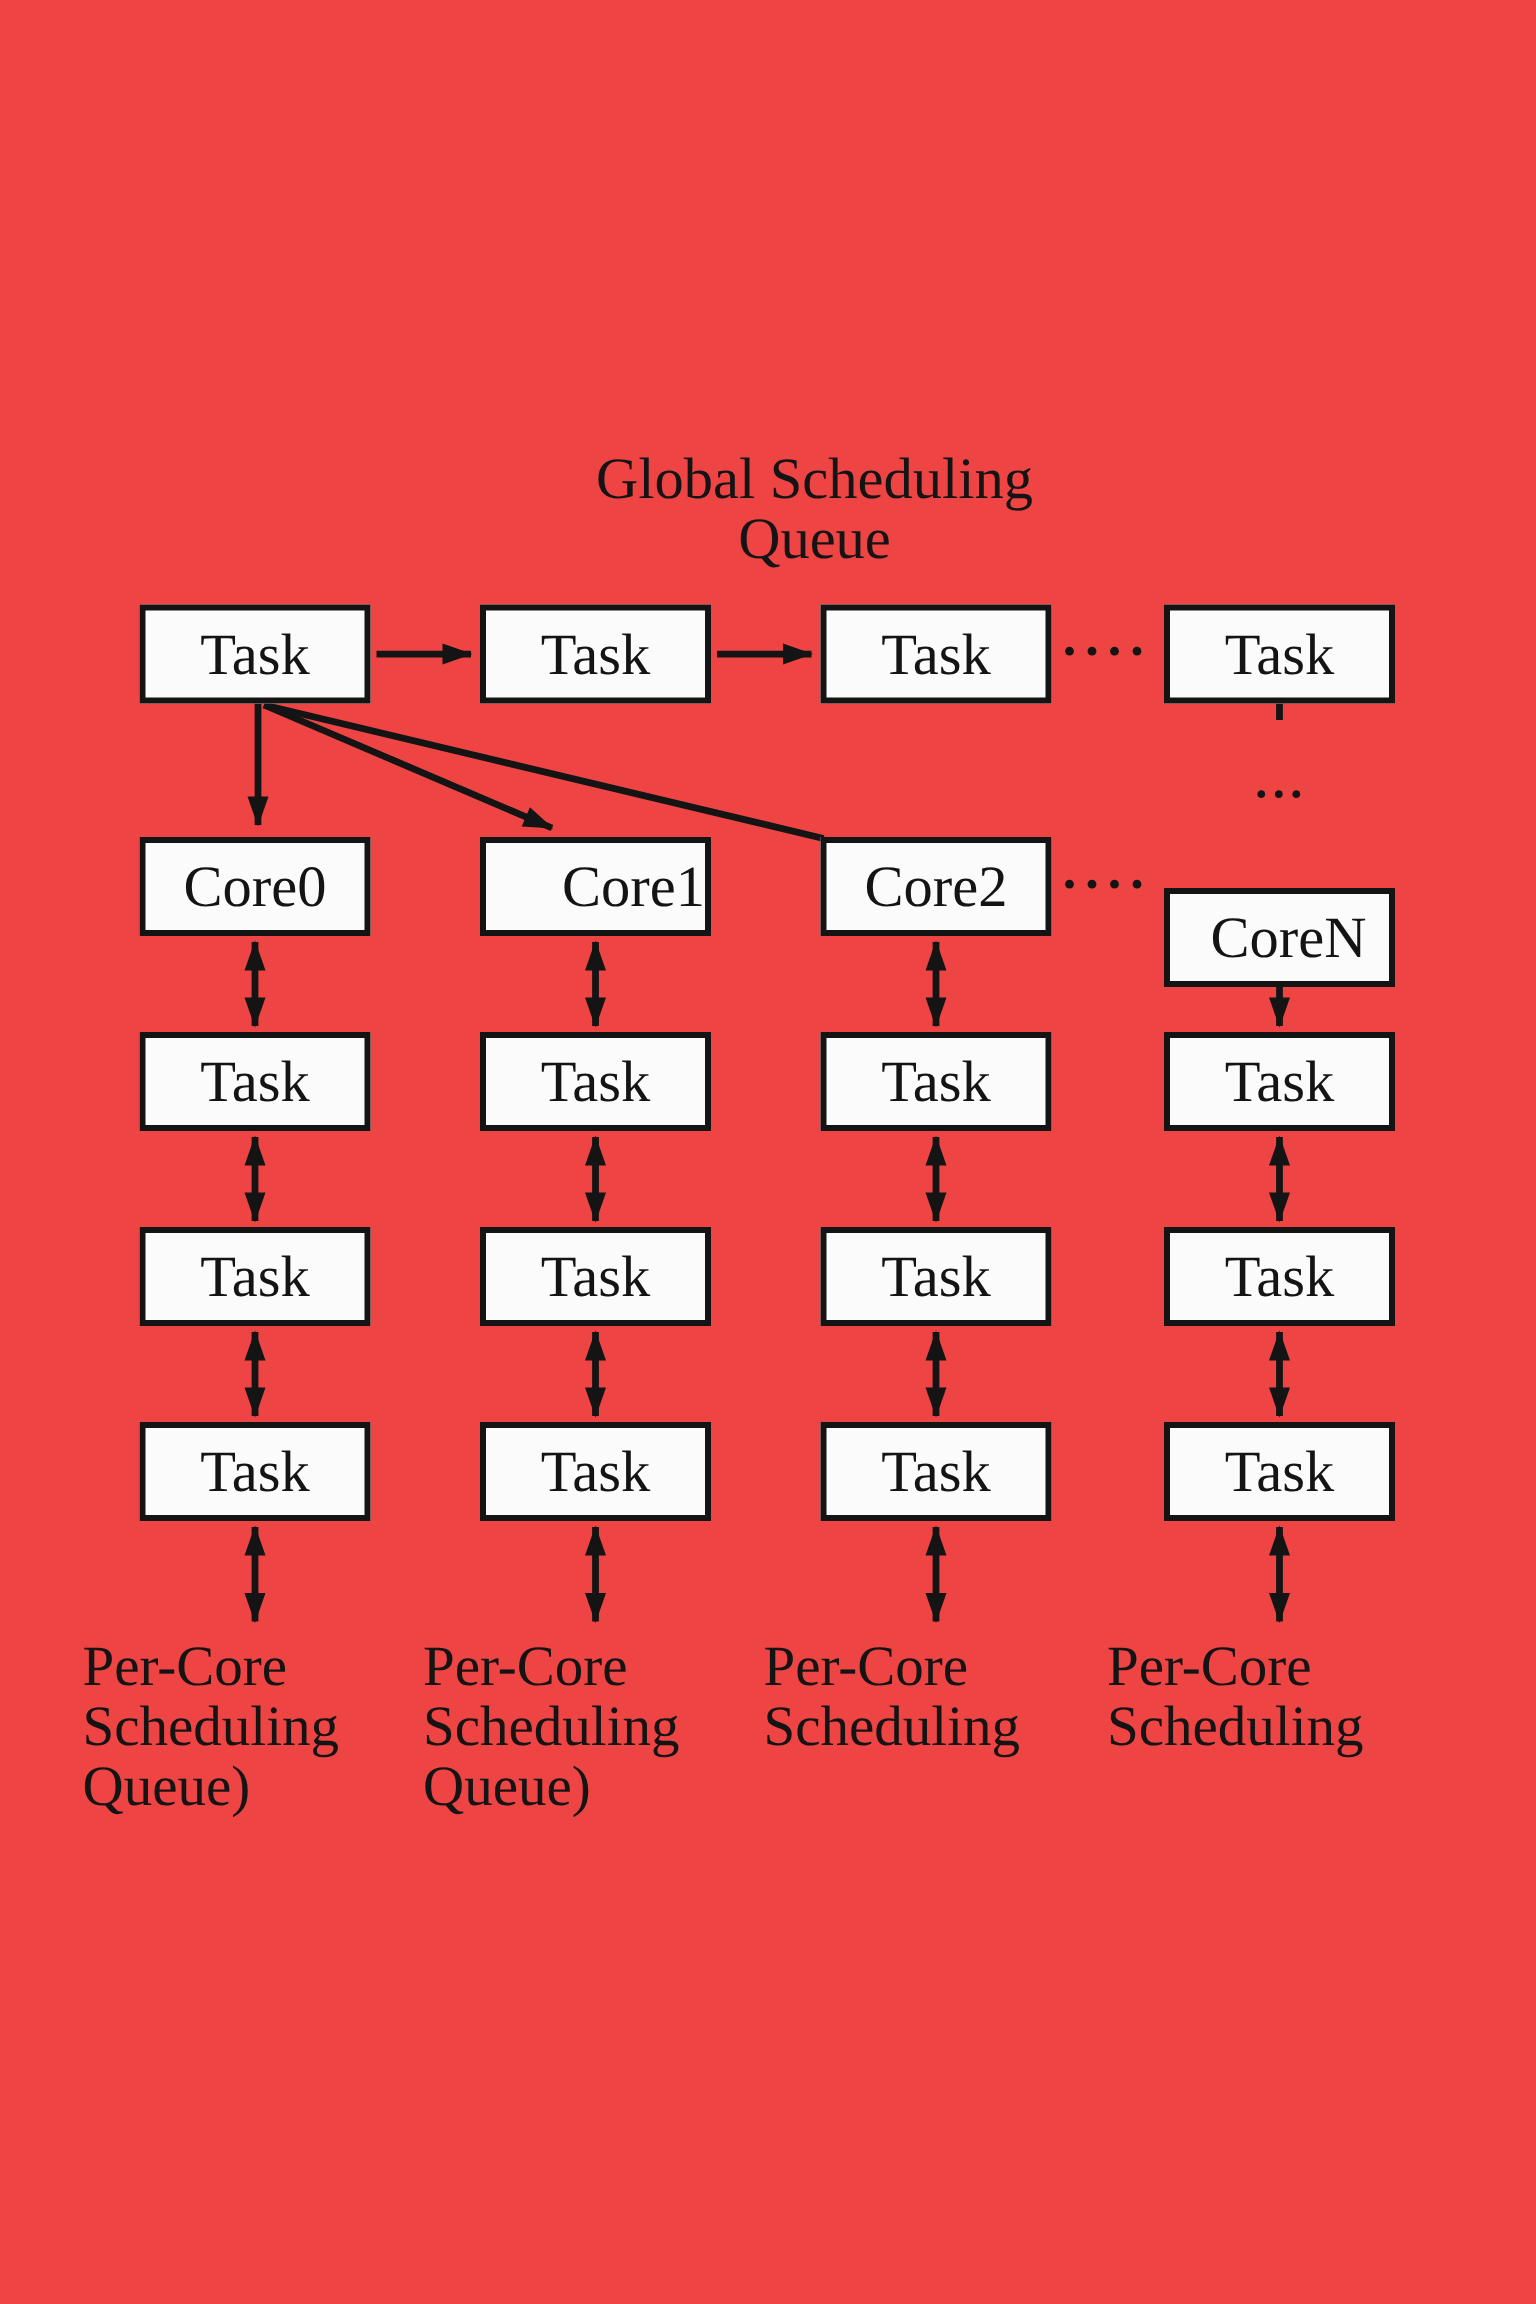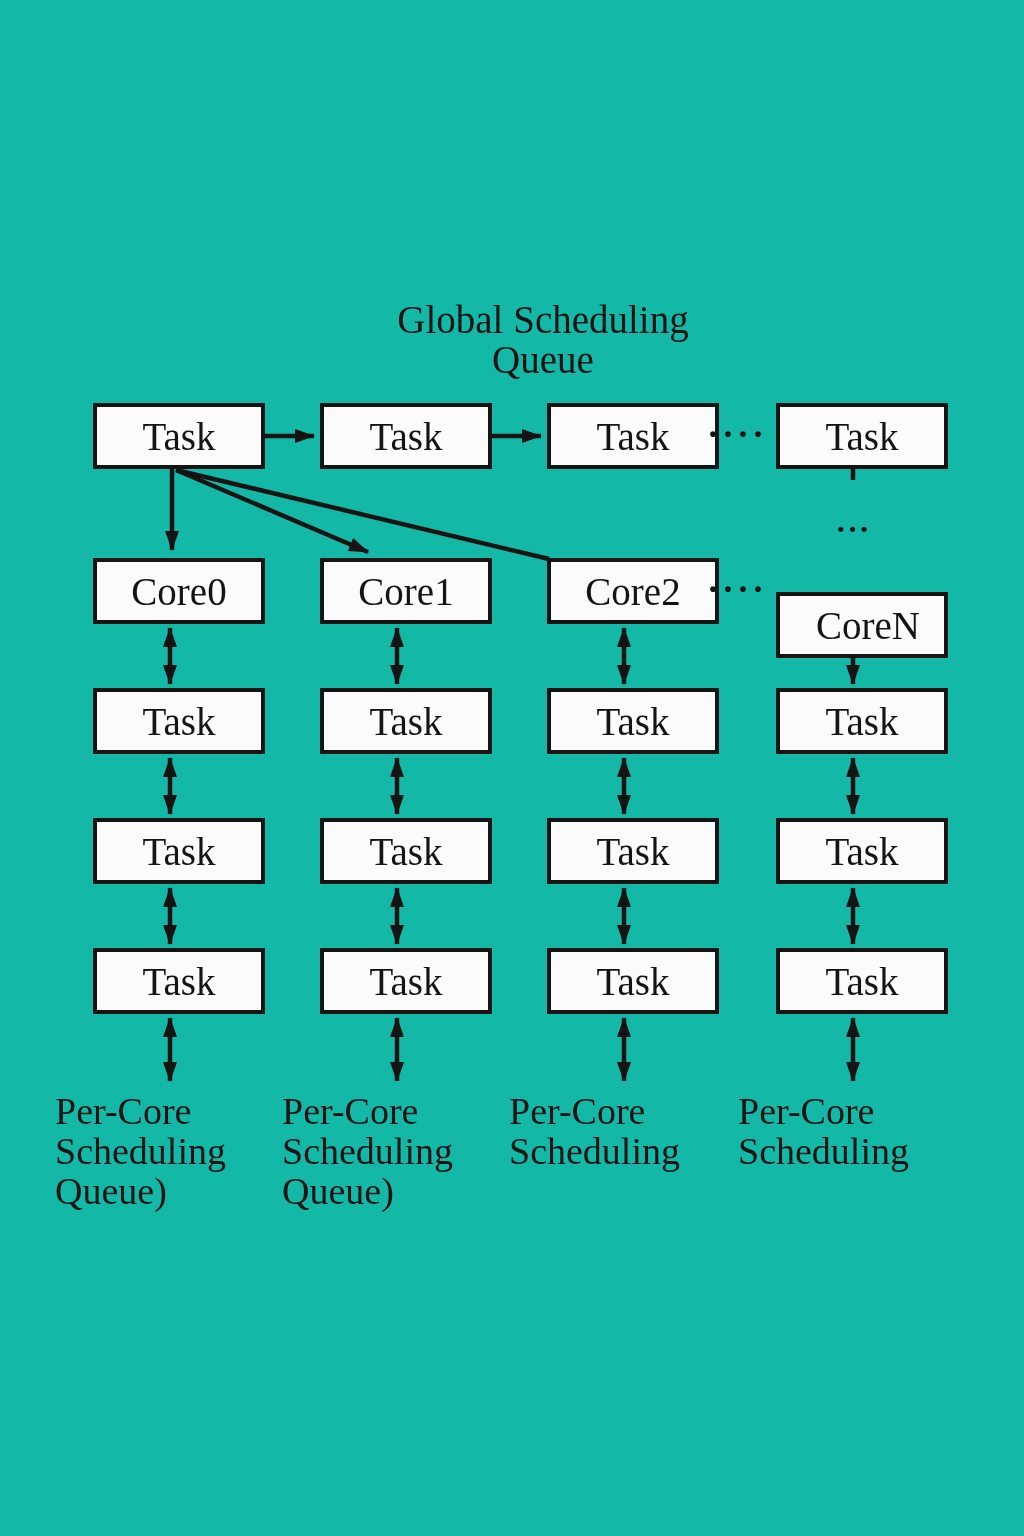--- a/index.html
+++ b/index.html
@@ -1,33 +1,33 @@
 <!DOCTYPE html>
 <html><head>
 <meta charset="utf-8">
 <style>
   html, body { margin: 0; padding: 0; background: #fafafa; }
   #stage {
     position: relative;
     width: 1024px;
     height: 1536px;
-    background: #14b8a6;
+    background: #ef4444;
     font-family: "Liberation Serif", "DejaVu Serif", serif;
     color: #141414;
     overflow: hidden;
   }
   #arrow-layer {
     position: absolute;
     left: 0; top: 0;
     width: 1024px; height: 1536px;
     z-index: 0;
   }
   .box {
     position: absolute;
-    width: 172px;
+    width: 154px;
     height: 66px;
     box-sizing: border-box;
     border: 4px solid #141414;
     background: #fcfbfb;
     display: flex;
     align-items: center;
     justify-content: center;
     font-size: 39px;
     z-index: 1;
     line-height: 1;
@@ -121,21 +121,21 @@
       <span>Task</span>
     </div>
   <div class="box" style="left:776px; top:403px;">
       <span>Task</span>
     </div>
   <div class="dots dots-h" style="left:705px; top:416px;">····</div>
 
   <div class="box" style="left:93px;  top:558px;text-align:right;">
       <span>Core0</span>
     </div>
-  <div class="box" style="left:320px; top:558px;">
+  <div class="box" style="left:320px; top:558px;justify-content:flex-end;">
       <span>Core1</span>
     </div>
   <div class="box" style="left:547px; top:558px;text-align:center;">
       <span>Core2</span>
     </div>
   <div class="box" style="left:776px; top:592px;padding-left:12px;">
       <span>CoreN</span>
     </div>
   <div class="dots dots-h" style="left:705px; top:571px;">····</div>
   <div class="dots dots-v" style="left:821px; top:513px;">···</div>

